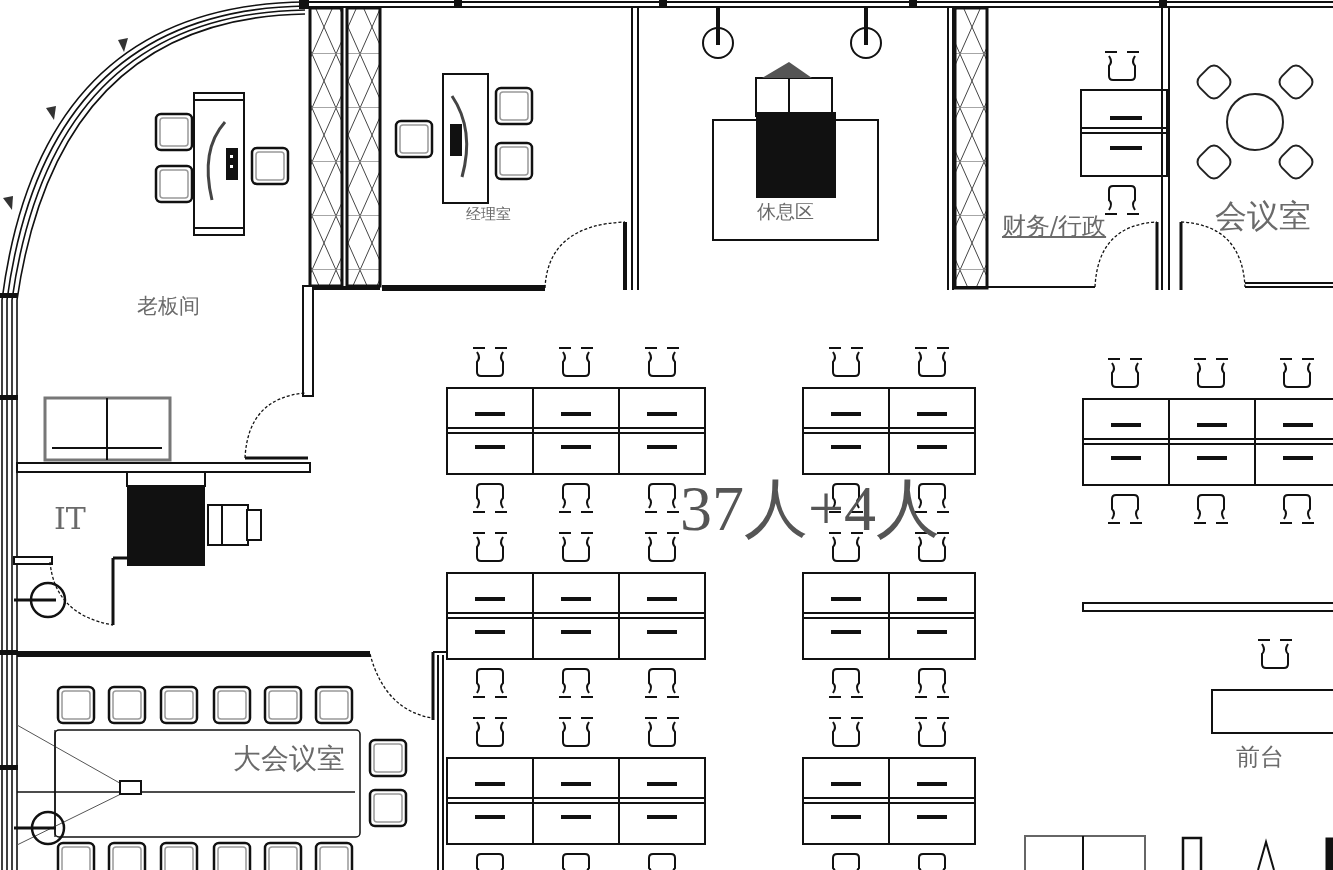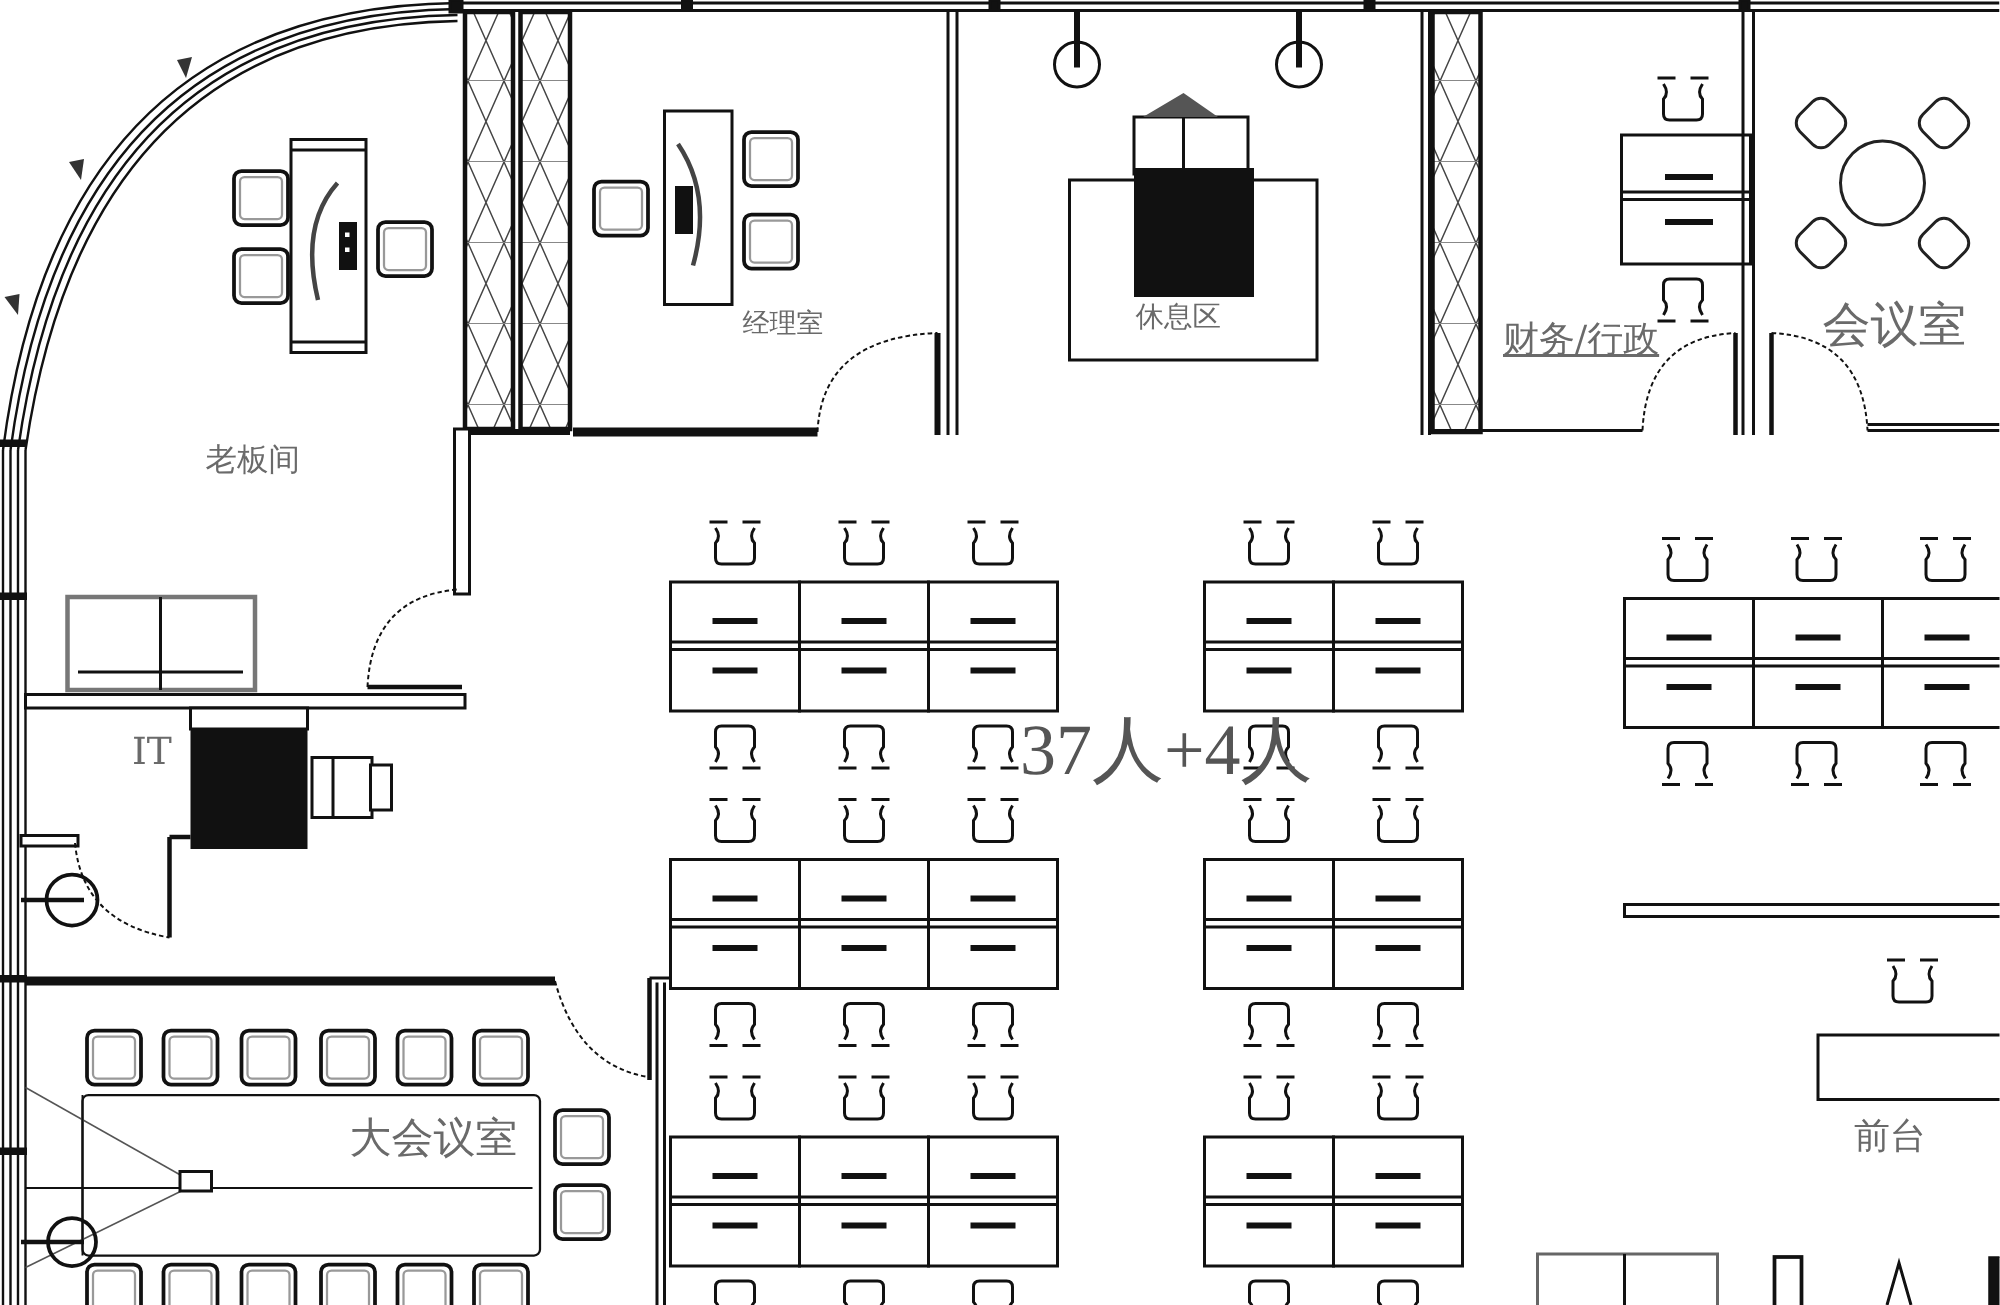--- a/index.html
+++ b/index.html
@@ -286,20 +286,20 @@
   <g stroke="#111" fill="none">
     <rect x="1025" y="836" width="120" height="40" stroke="#666" stroke-width="2"></rect>
     <line x1="1083" y1="836" x2="1083" y2="870" stroke-width="2"></line>
     <rect x="1183" y="838" width="18" height="40" stroke-width="2.5"></rect>
     <path d="M1258,870 L1266,842 L1274,870" stroke-width="2"></path>
     <rect x="1326" y="838" width="10" height="40" fill="#111"></rect>
   </g>
 </svg>
 
 <div class="lbl" style="left:137px;top:296px;font-size:21px;">老板间</div>
-<div class="lbl" style="left:495px;top:207px;font-size:18px;text-align:center;">经理室</div>
+<div class="lbl" style="left:466px;top:207px;font-size:15px;text-align:center;">经理室</div>
 <div class="lbl" style="left:757px;top:202px;font-size:19px;">休息区</div>
 <div class="lbl" style="left:1002px;top:214px;font-size:24px;text-decoration:underline;">财务/行政</div>
 <div class="lbl" style="left:1215px;top:200px;font-size:32px;">会议室</div>
-<div class="lbl" style="left:54px;top:488px;font-size:25px;margin-left:34px;">IT</div>
+<div class="lbl" style="left:54px;top:504px;font-size:30px;">IT</div>
 <div class="lbl" style="left:233px;top:745px;font-size:28px;">大会议室</div>
 <div class="lbl" style="left:1236px;top:745px;font-size:24px;text-align:center;">前台</div>
-<div class="lbl lbl-big" style="left:680px;top:477px;font-size:48px;">37人+4人</div>
+<div class="lbl lbl-big" style="left:680px;top:477px;font-size:64px;">37人+4人</div>
 
 </body></html>

